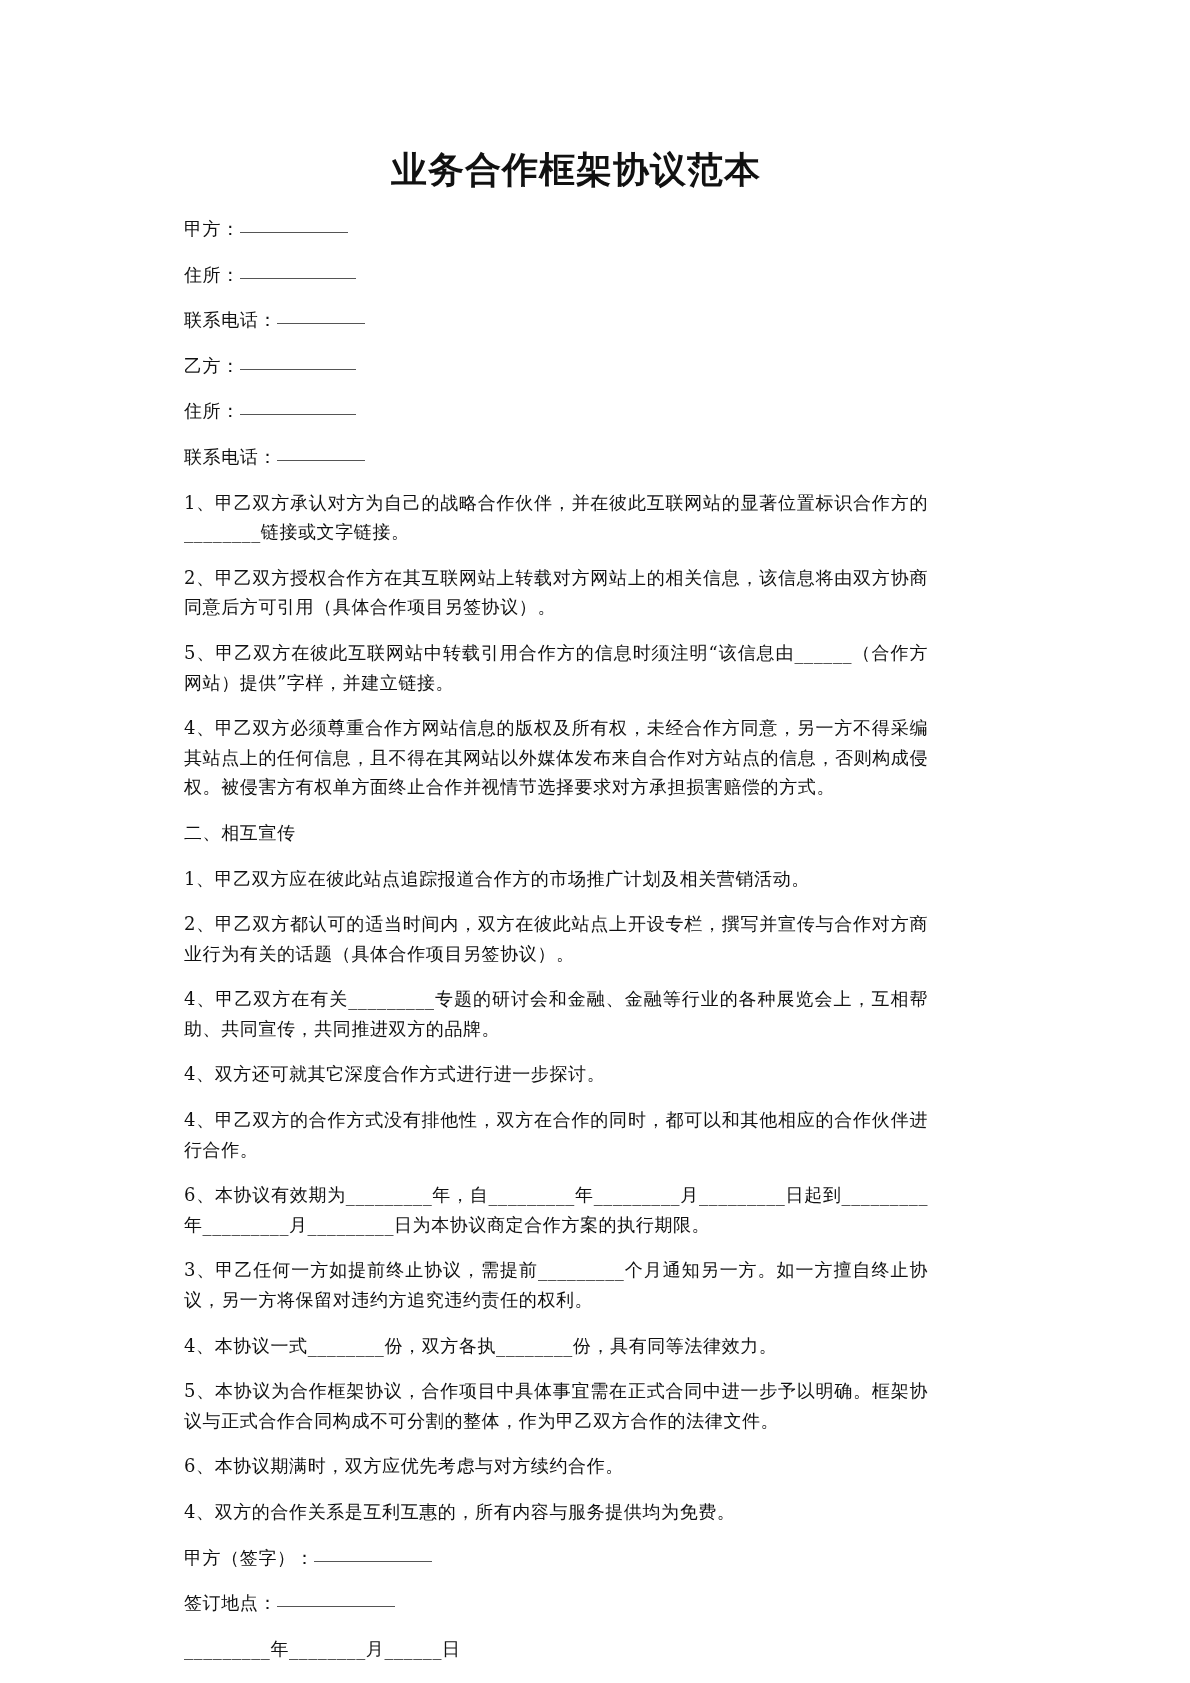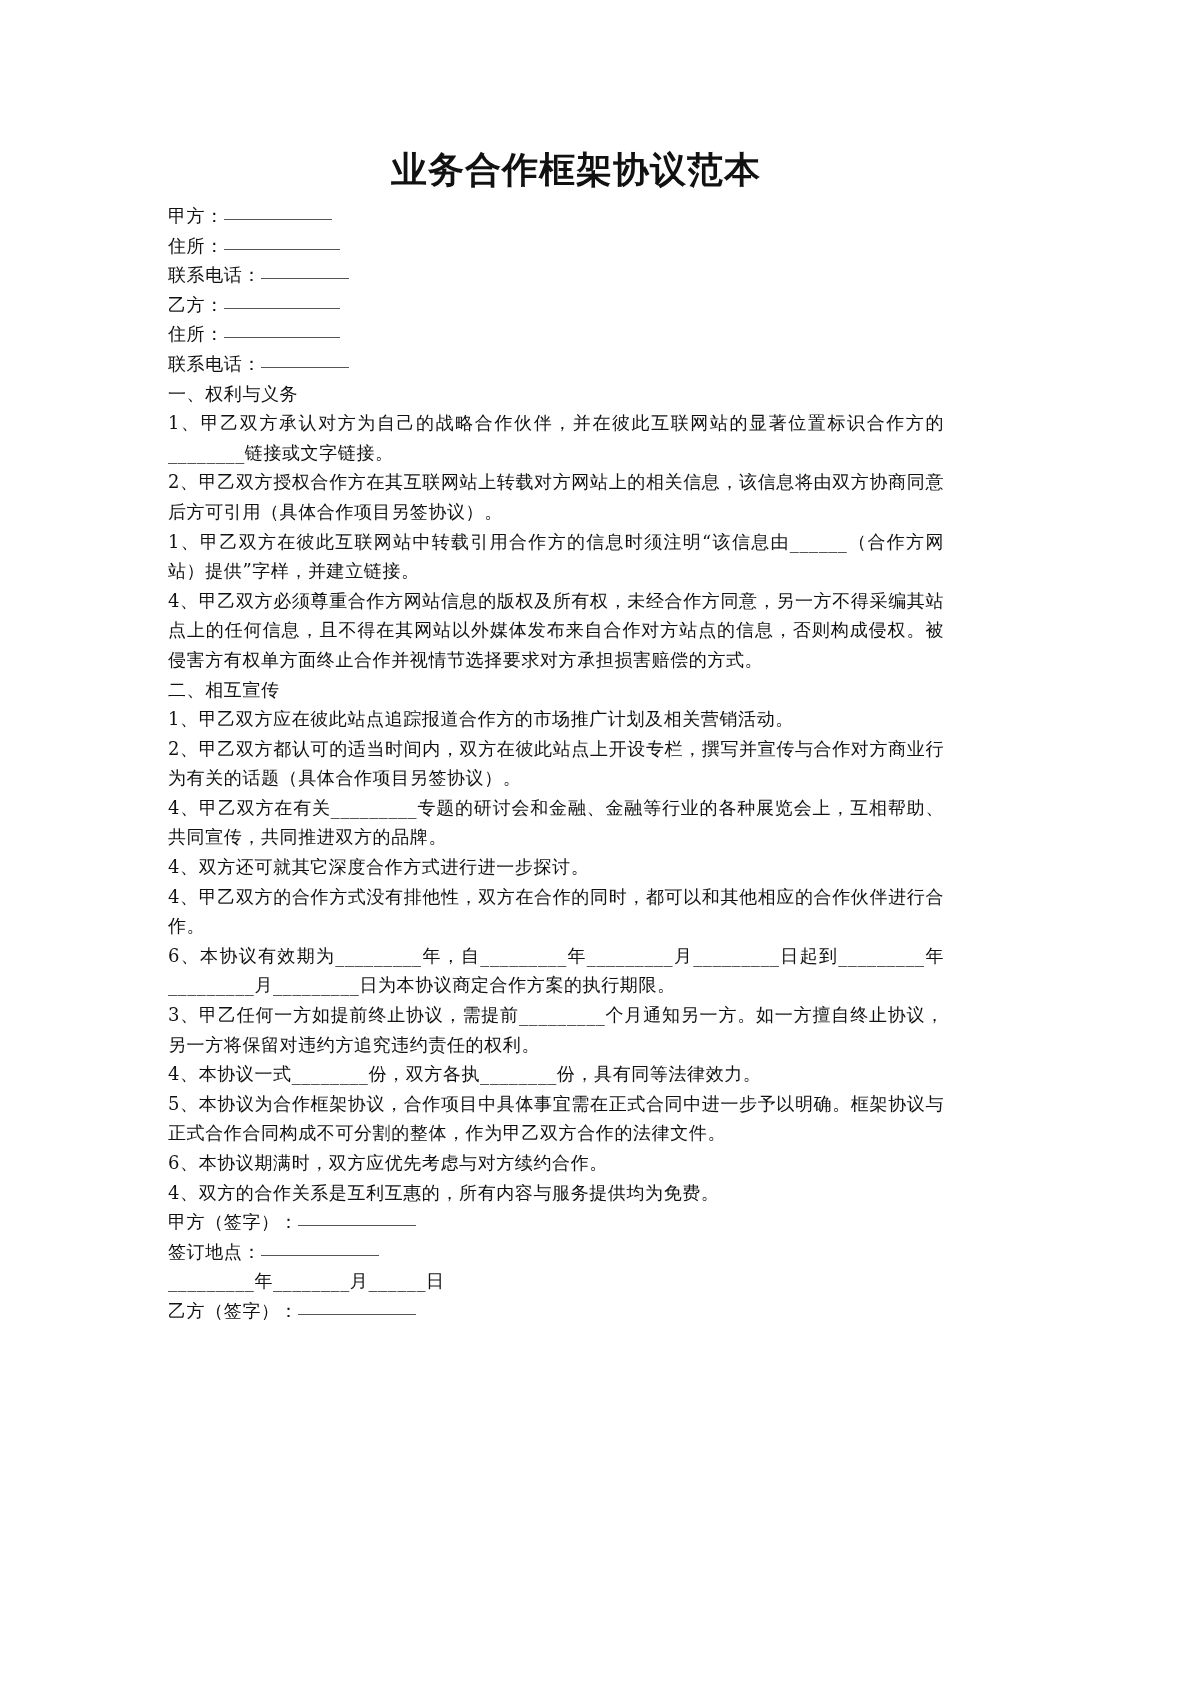--- a/index.html
+++ b/index.html
@@ -7,41 +7,40 @@
     .page {
       position: absolute; left: 168px; top: 142px; width: 776px;
       font-family: "DejaVu Serif", "Liberation Serif", serif;
       color: #111111; font-size: 18px; line-height: 29.6px;
     }
     .title {
       text-align: center; font-family: "DejaVu Sans", "Liberation Sans", sans-serif;
       font-weight: bold; font-size: 36px; line-height: 56px; margin: 0 0 3px 0;
       letter-spacing: 1px; padding-left: 40px;
     }
-    .line { margin: 0; white-space: pre-wrap; text-align: justify; letter-spacing: 0.6px; }
+    .line { margin: 16px; white-space: pre-wrap; text-align: justify; letter-spacing: 0.6px; }
     .blank { display: inline-block; border-bottom: 1px solid #555; height: 1px; vertical-align: 2px; }
   </style>
 </head>
 <body>
 
 <div class="page">
   <h1 class="title">业务合作框架协议范本</h1>
 
   <p class="line"><span>甲方：</span><span class="blank" style="width:108px"></span></p>
   <p class="line"><span>住所：</span><span class="blank" style="width:116px"></span></p>
   <p class="line"><span>联系电话：</span><span class="blank" style="width:88px"></span></p>
   <p class="line"><span>乙方：</span><span class="blank" style="width:116px"></span></p>
   <p class="line"><span>住所：</span><span class="blank" style="width:116px"></span></p>
   <p class="line"><span>联系电话：</span><span class="blank" style="width:88px"></span></p>
 
 
-  <p class="line">一、权利与义务</p>
   <p class="line">1、甲乙双方承认对方为自己的战略合作伙伴，并在彼此互联网站的显著位置标识合作方的________链接或文字链接。</p>
   <p class="line">2、甲乙双方授权合作方在其互联网站上转载对方网站上的相关信息，该信息将由双方协商同意后方可引用（具体合作项目另签协议）。</p>
-  <p class="line">1、甲乙双方在彼此互联网站中转载引用合作方的信息时须注明“该信息由______（合作方网站）提供”字样，并建立链接。</p>
+  <p class="line">5、甲乙双方在彼此互联网站中转载引用合作方的信息时须注明“该信息由______（合作方网站）提供”字样，并建立链接。</p>
   <p class="line">4、甲乙双方必须尊重合作方网站信息的版权及所有权，未经合作方同意，另一方不得采编其站点上的任何信息，且不得在其网站以外媒体发布来自合作对方站点的信息，否则构成侵权。被侵害方有权单方面终止合作并视情节选择要求对方承担损害赔偿的方式。</p>
 
   <p class="line">二、相互宣传</p>
   <p class="line">1、甲乙双方应在彼此站点追踪报道合作方的市场推广计划及相关营销活动。</p>
   <p class="line">2、甲乙双方都认可的适当时间内，双方在彼此站点上开设专栏，撰写并宣传与合作对方商业行为有关的话题（具体合作项目另签协议）。</p>
   <p class="line">4、甲乙双方在有关_________专题的研讨会和金融、金融等行业的各种展览会上，互相帮助、共同宣传，共同推进双方的品牌。</p>
   <p class="line">4、双方还可就其它深度合作方式进行进一步探讨。</p>
 
   <p class="line">4、甲乙双方的合作方式没有排他性，双方在合作的同时，都可以和其他相应的合作伙伴进行合作。</p>
   <p class="line">6、本协议有效期为_________年，自_________年_________月_________日起到_________年_________月_________日为本协议商定合作方案的执行期限。</p>

